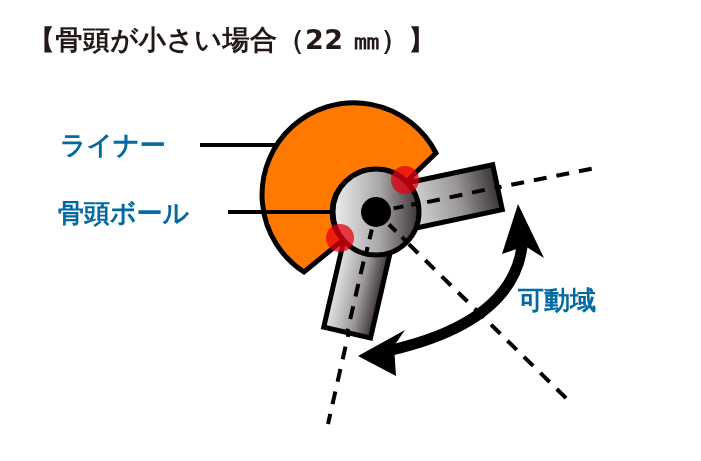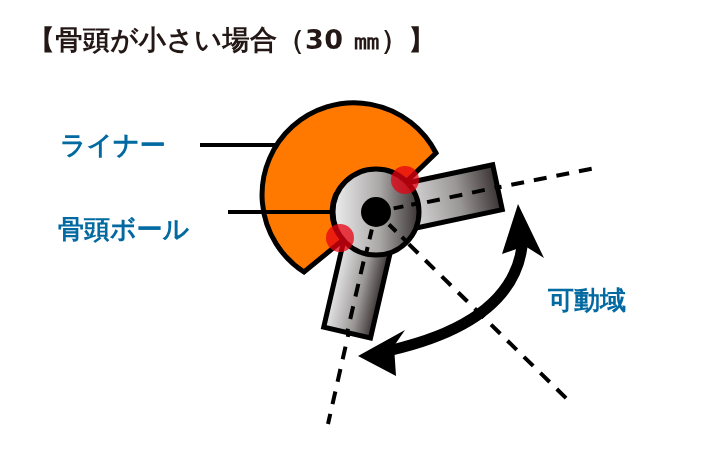--- a/index.html
+++ b/index.html
@@ -1,27 +1,27 @@
 <!DOCTYPE html>
 <html><head>
   <meta charset="utf-8">
   <style>
     html, body { margin: 0; padding: 0; background: #ffffff; }
     body { width: 701px; height: 461px; position: relative; overflow: hidden; font-family: "DejaVu Sans", sans-serif; }
     .title { position: absolute; left: 28px; top: 22px; font-size: 27px; font-weight: bold; color: #231815; letter-spacing: 0.5px; white-space: nowrap; }
     .label { position: absolute; font-size: 26px; font-weight: bold; color: #0369a1; white-space: nowrap; }
     #lbl-liner { left: 60px; top: 128px; }
-    #lbl-ball { left: 58px; top: 212px; }
-    #lbl-rom { left: 548px; top: 283px; }
+    #lbl-ball { left: 58px; top: 196px; }
+    #lbl-rom { left: 518px; top: 283px; }
     svg.diagram { position: absolute; left: 0; top: 0; }
   </style>
 </head>
 <body>
 
-<div class="title">【骨頭が小さい場合（30 ㎜）】</div>
+<div class="title">【骨頭が小さい場合（22 ㎜）】</div>
 <div class="label" id="lbl-liner">ライナー</div>
 <div class="label" id="lbl-ball">骨頭ボール</div>
 <div class="label" id="lbl-rom">可動域</div>
 
 <svg class="diagram" width="701" height="461" viewBox="0 0 701 461">
   <defs>
     <linearGradient id="gBall" x1="0" y1="0" x2="1" y2="0">
       <stop offset="0" stop-color="#eeeeee"></stop>
       <stop offset="0.55" stop-color="#a9a6a6"></stop>
       <stop offset="1" stop-color="#3a3333"></stop>

